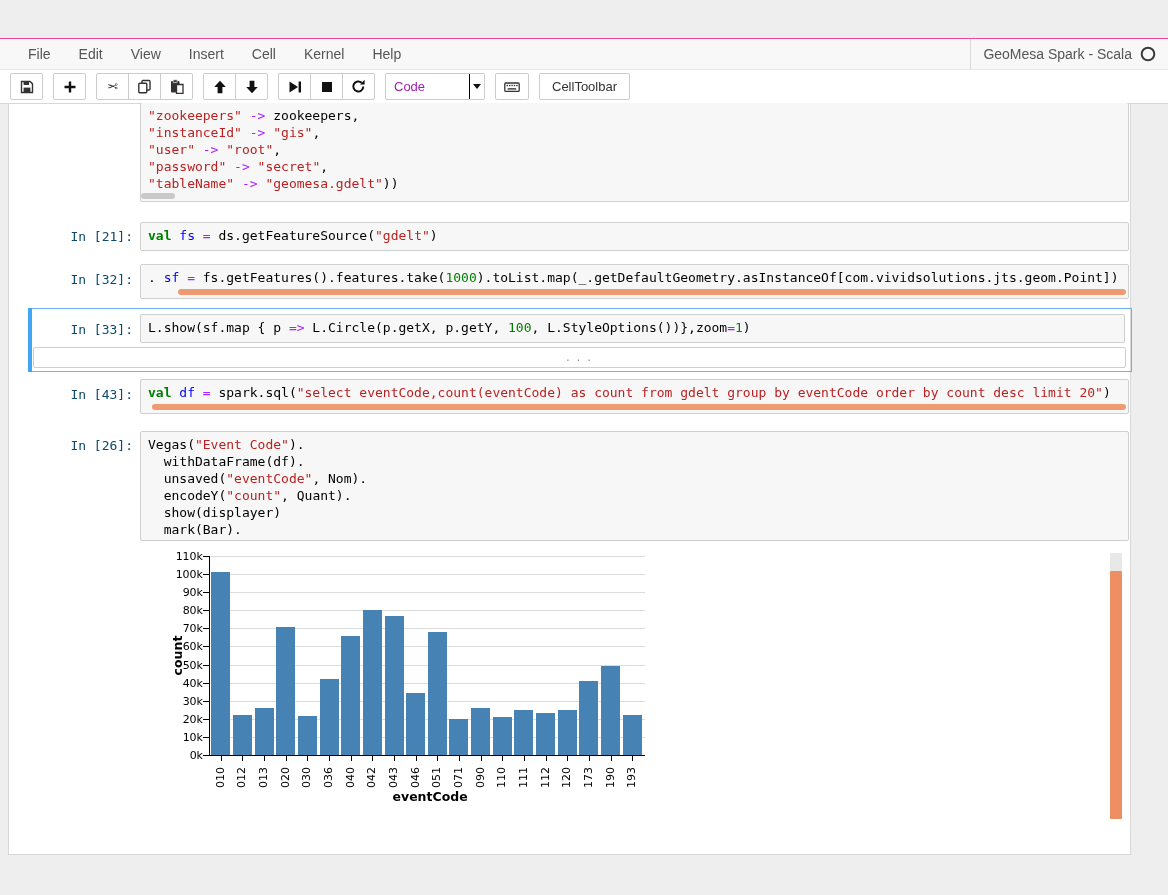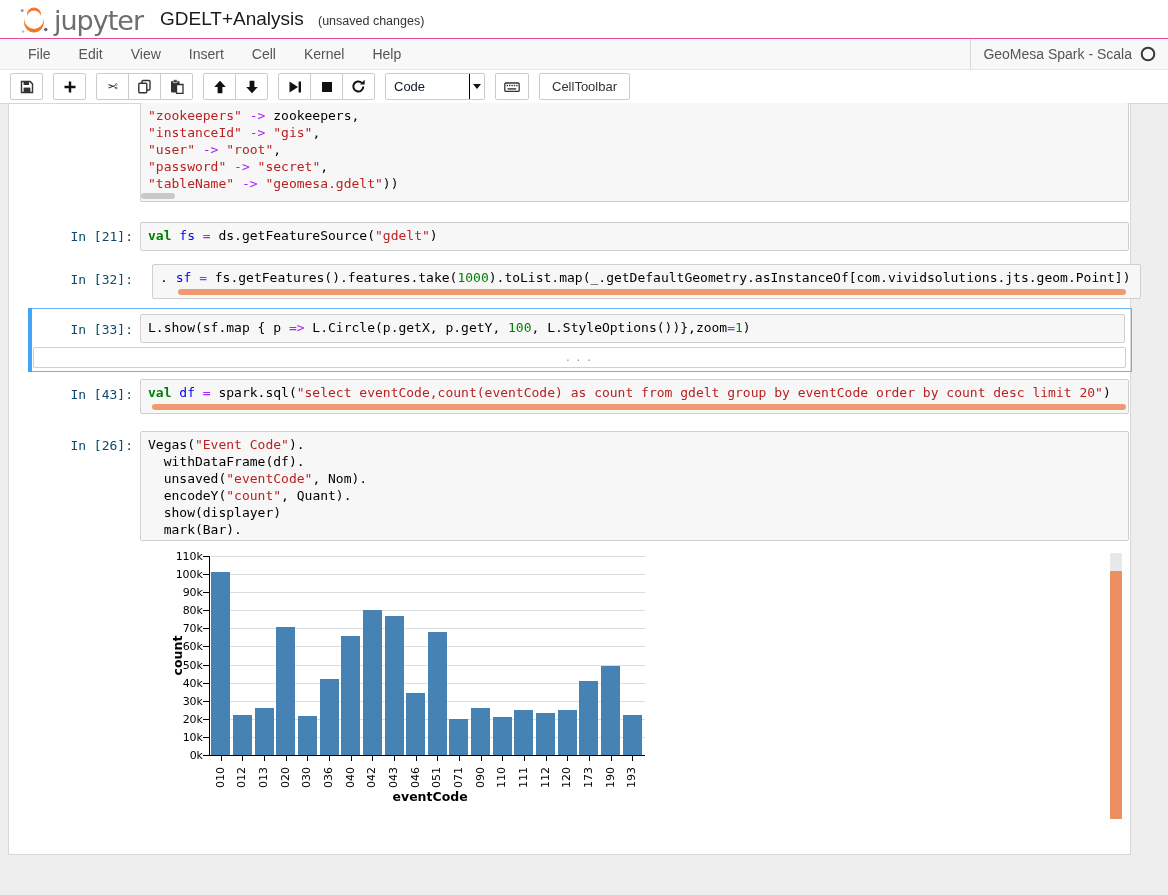--- a/index.html
+++ b/index.html
@@ -28,21 +28,21 @@
   .btn-group { display:flex; margin-right:10px; }
   .tbtn { width:33px; height:27px; background:#fff; border:1px solid #cccccc; border-radius:2px;
           display:flex; align-items:center; justify-content:center; cursor:pointer; color:#333; }
   .btn-group .tbtn + .tbtn { margin-left:-1px; border-radius:0; }
   .btn-group .tbtn:first-child { border-radius:2px 0 0 2px; }
   .btn-group .tbtn:only-child { border-radius:2px; }
   .btn-group .tbtn:last-child { border-top-right-radius:2px; border-bottom-right-radius:2px; }
   .scissors { font-size:13px; transform:scaleX(-1); color:#333; }
   .celltype-select { width:100px; height:27px; border:1px solid #ccc; border-radius:2px; background:#fff;
           display:flex; align-items:center; margin-right:10px; cursor:pointer; position:relative; }
-  .celltype-select .val { font-size:13px; color:#0f172a; padding-left:8px; flex:1; }
+  .celltype-select .val { font-size:13px; color:#a21caf; padding-left:8px; flex:1; }
   .sel-arrow-box { width:15px; height:25px; border-left:1px solid #000; display:flex; align-items:center; justify-content:center; }
   .sel-arrow { width:0; height:0; border-left:4px solid transparent; border-right:4px solid transparent; border-top:5px solid #111; }
   .celltoolbar-btn { height:27px; padding:0 12px; background:#fff; border:1px solid #ccc; border-radius:2px;
           font-size:13px; color:#333; display:flex; align-items:center; cursor:pointer; }
 
   
   .sheet { position:absolute; left:8px; top:104px; width:1123px; height:751px; background:#fff;
            border:1px solid #d8d8d8; border-top:none; }
 
   .prompt { position:absolute; width:100px; text-align:right; font:13px "DejaVu Sans Mono", monospace;
@@ -79,36 +79,20 @@
   .xlab { position:absolute; font-size:11px; font-family:"DejaVu Sans",sans-serif; line-height:13px;
           white-space:nowrap; transform-origin:0 100%; transform:rotate(-90deg); }
   .vtrack { position:absolute; background:#e8e8e8; }
   .vthumb { position:absolute; background:#ee8f63; border-radius:1px; cursor:pointer; }
 </style>
 </head>
 <body>
 
 <div class="canvas">
 
-  <div class="titlebar">
-    <div class="logo">
-      <svg width="36" height="34" viewBox="0 0 34 34">
-        <circle cx="17" cy="19.5" r="10" fill="#f37726"></circle>
-        <circle cx="17" cy="16.2" r="9.7" fill="#ffffff"></circle>
-        <circle cx="17" cy="11.5" r="7" fill="#f37726"></circle>
-        <circle cx="17" cy="14.8" r="7.2" fill="#ffffff"></circle>
-        <circle cx="5.2" cy="7.5" r="1.5" fill="#989898"></circle>
-        <circle cx="28.8" cy="26.5" r="1.7" fill="#616262"></circle>
-        <circle cx="6.2" cy="28.5" r="1.2" fill="#bdbdbd"></circle>
-      </svg>
-      <span class="logo-text">jupyter</span>
-    </div>
-    <span class="nb-title">GDELT+Analysis</span>
-    <span class="save-status">(unsaved changes)</span>
-  </div>
 
   <div class="menubar">
     <div class="menu-items" id="menu-items">
         <div class="menu-item">File</div>
         <div class="menu-item">Edit</div>
         <div class="menu-item">View</div>
         <div class="menu-item">Insert</div>
         <div class="menu-item">Cell</div>
         <div class="menu-item">Kernel</div>
         <div class="menu-item">Help</div>
@@ -243,21 +227,21 @@
       <div class="cm-line"><span class="t-s">"tableName"</span><span class="t-p"> </span><span class="t-o">-&gt;</span><span class="t-p"> </span><span class="t-s">"geomesa.gdelt"</span><span class="t-p">))</span></div>
     </div>
   <div class="hthumb gray" style="left:141px; top:193px; width:34px;"></div>
 
   <div class="prompt" style="left:33px; top:228px;">In [21]:</div>
   <div class="codebox" style="top:222px; height:29px;" id="code-1">
       <div class="cm-line"><span class="t-k">val</span><span class="t-p"> </span><span class="t-v">fs</span><span class="t-p"> </span><span class="t-o">=</span><span class="t-p"> ds.getFeatureSource(</span><span class="t-s">"gdelt"</span><span class="t-p">)</span></div>
     </div>
 
   <div class="prompt" style="left:33px; top:271px;">In [32]:</div>
-  <div class="codebox" style="top:264px; height:35px;margin-left:12px;" id="code-2">
+  <div class="codebox" style="top:264px; height:35px;" id="code-2">
       <div class="cm-line"><span class="t-p">. </span><span class="t-v">sf</span><span class="t-p"> </span><span class="t-o">=</span><span class="t-p"> fs.getFeatures().features.take(</span><span class="t-n">1000</span><span class="t-p">).toList.map(_.getDefaultGeometry.asInstanceOf[com.vividsolutions.jts.geom.Point])</span></div>
     </div>
   <div class="hthumb" style="left:178px; top:289px; width:948px;"></div>
 
   <div class="sel-cell">
     <div class="sel-bar"></div>
   </div>
   <div class="prompt" style="left:33px; top:321px;">In [33]:</div>
   <div class="codebox" style="top:314px; width:985px; height:29px;" id="code-3">
       <div class="cm-line"><span class="t-p">L.show(sf.map { p </span><span class="t-o">=&gt;</span><span class="t-p"> L.Circle(p.getX, p.getY, </span><span class="t-n">100</span><span class="t-p">, L.StyleOptions())},zoom</span><span class="t-o">=</span><span class="t-n">1</span><span class="t-p">)</span></div>

